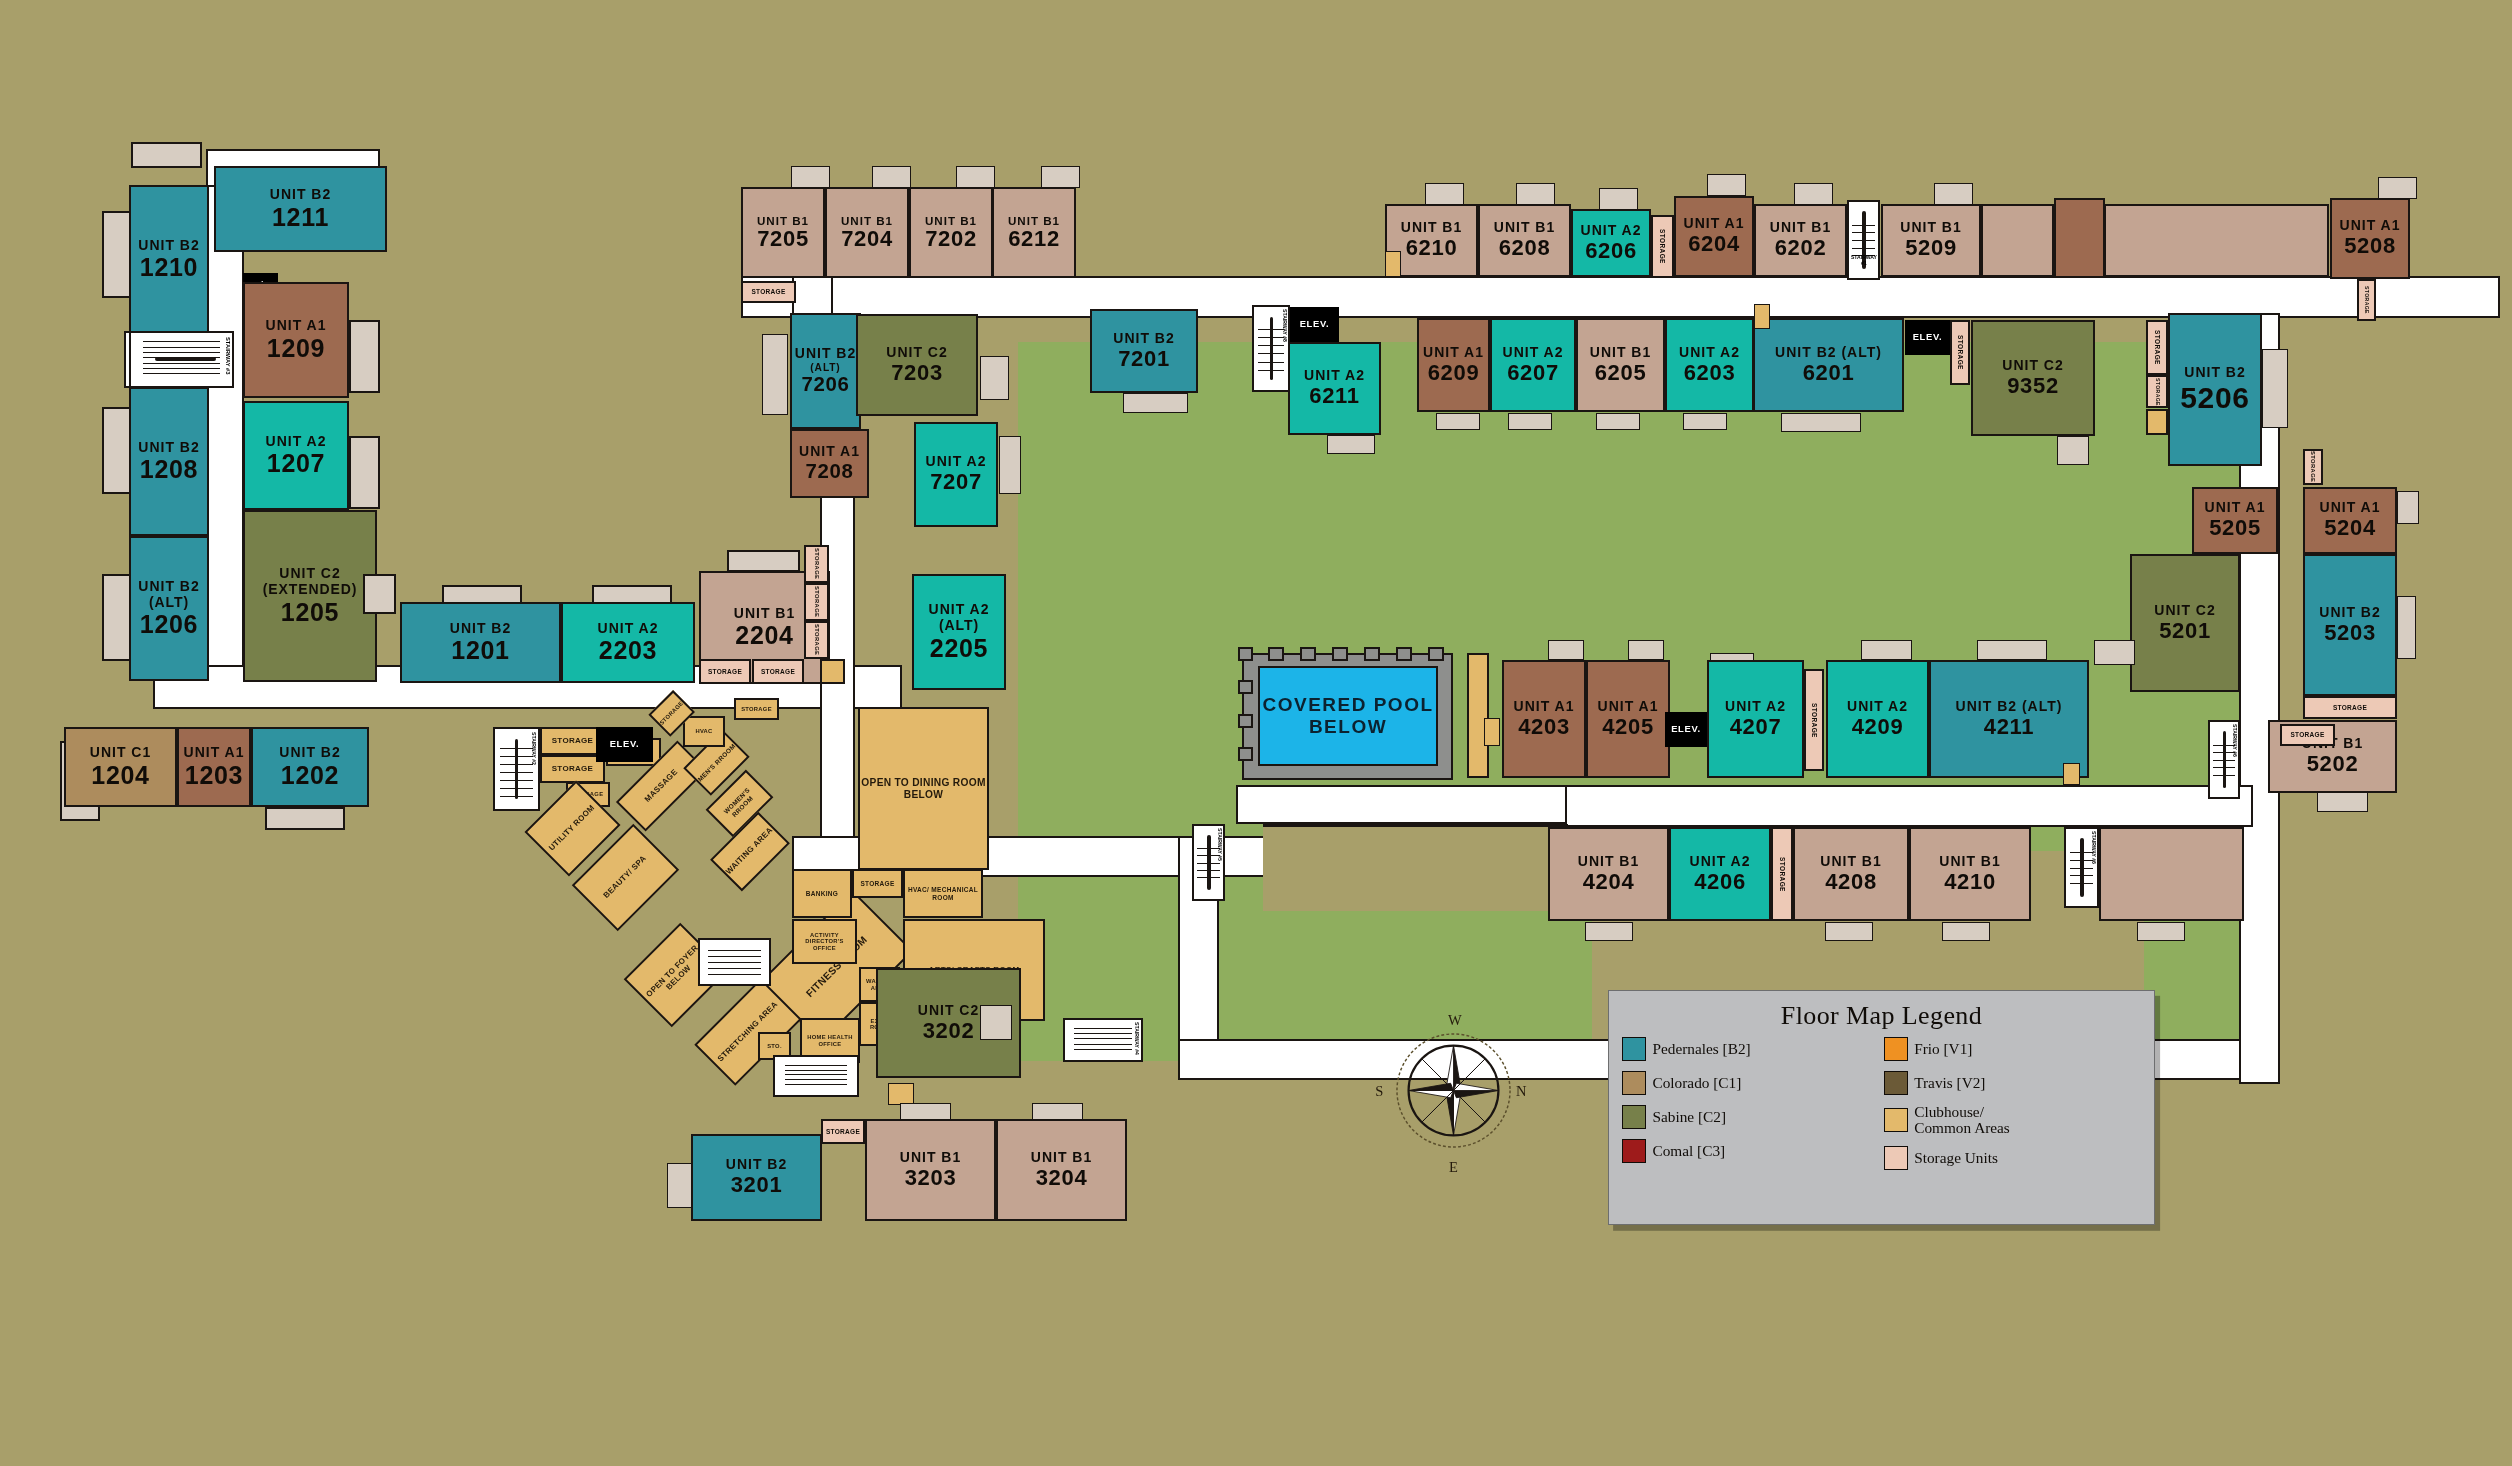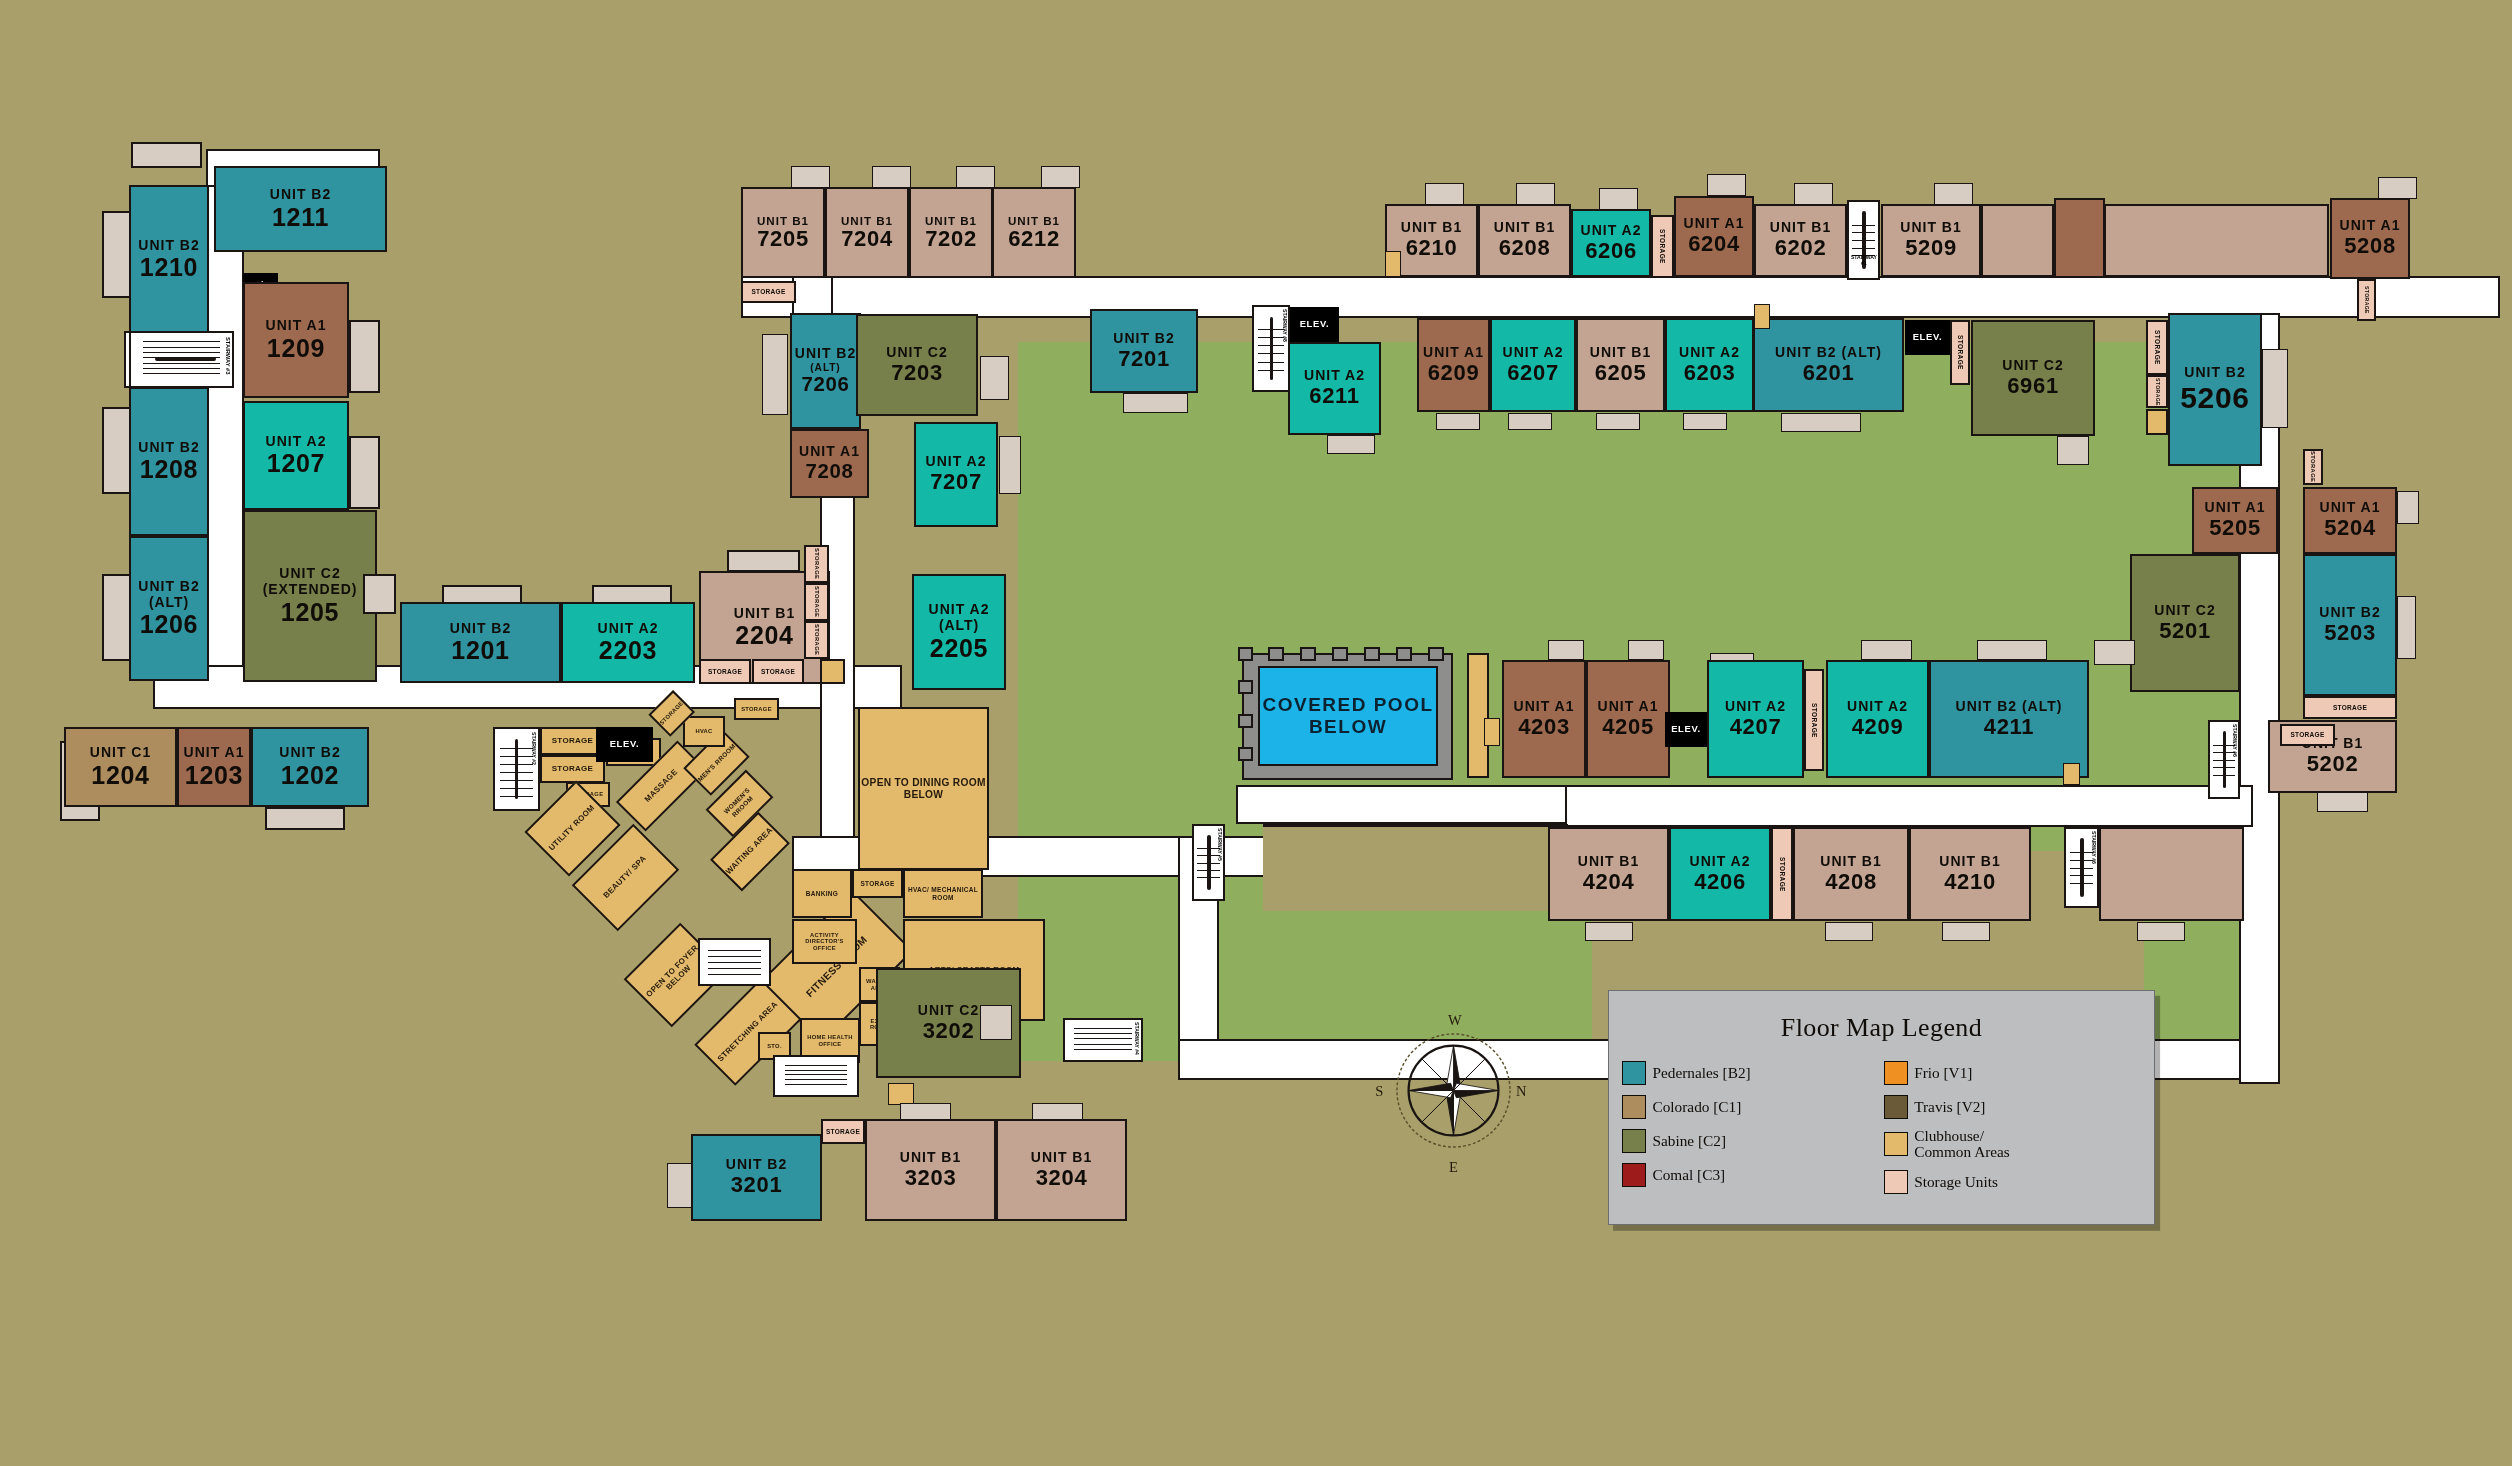--- a/index.html
+++ b/index.html
@@ -52,21 +52,21 @@
   .stairs .rail{position:absolute;left:46%;width:3.6px;top:12%;bottom:12%;background:#1a1512;border-radius:2.2px;}
   .stairs .lbl{position:absolute;right:1.5px;top:4.4px;font-size:5.8px;font-weight:700;writing-mode:vertical-rl;}
 
   
   #poolwrap{position:absolute;}
   #poolwrap .cleat{position:absolute;width:11.6px;height:10.2px;background:#8e8f8d;border:2.2px solid #1a1512;}
 
   
   #legend{position:absolute;background:#bdbec0;border:1.5px solid #6d6e6f;
           box-shadow:5.1px 5.8px 0 rgba(0,0,0,.30);}
-  #legend h1{margin:12px;padding:10.2px 0 5.8px;text-align:center;
+  #legend h1{margin:0;padding:10.2px 0 5.8px;text-align:center;
              font-family:"Liberation Serif",serif;font-size:26px;font-weight:400;color:#100c08;letter-spacing:0.4px;}
   .lg-cols{display:flex;padding:0 13px 10.2px;gap:4.4px;}
   .lg-col{flex:1;display:flex;flex-direction:column;gap:8.7px;}
   .lg-row{display:flex;align-items:center;gap:6.5px;min-height:25px;}
   .sw{width:22px;height:22px;border:1.5px solid #100c08;flex:0 0 auto;}
   .lg-txt{font-family:"Liberation Serif",serif;font-size:15.3px;color:#100c08;line-height:1.05;}
 
   
   #compass{position:absolute;}
   #compass .cl{position:absolute;font-family:"Liberation Serif",serif;font-size:14.5px;color:#241a0c;}
@@ -461,21 +461,21 @@
   <div class="u c-club vthin" style="left:1385px;top:251px;width:16px;height:26px;"></div>
 
   <div class="u c-elev noborder" style="left:1905px;top:320px;width:45px;height:35px;">
     <span class="elevlbl" style="font-size:9.4px">ELEV.</span>
   </div>
   <div class="u c-stor thin" style="left:1950px;top:320px;width:20.4px;height:65px;">
       <span class="vlabel2" style="font-size:6.5px">STORAGE</span>
     </div>
   <div class="u c-c2" style="left:1971px;top:320px;width:124px;height:116px;">
     <span class="t sm">UNIT C2</span>
-    <span class="n" style="font-size:22px">6961</span>
+    <span class="n" style="font-size:22px">9352</span>
   </div>
   <div class="u c-bal vthin" style="left:2057px;top:436px;width:32px;height:29px;"></div>
   <div class="u c-stor thin" style="left:2146px;top:320px;width:22px;height:55px;">
       <span class="vlabel2" style="font-size:6.5px">STORAGE</span>
     </div>
   <div class="u c-stor thin" style="left:2146px;top:375px;width:22px;height:33px;">
       <span class="vlabel2" style="font-size:5.1px">STORAGE</span>
     </div>
   <div class="u c-club thin" style="left:2146px;top:409px;width:22px;height:26px;"></div>
   <div class="u c-stor thin" style="left:2357px;top:279px;width:19px;height:42px;">

